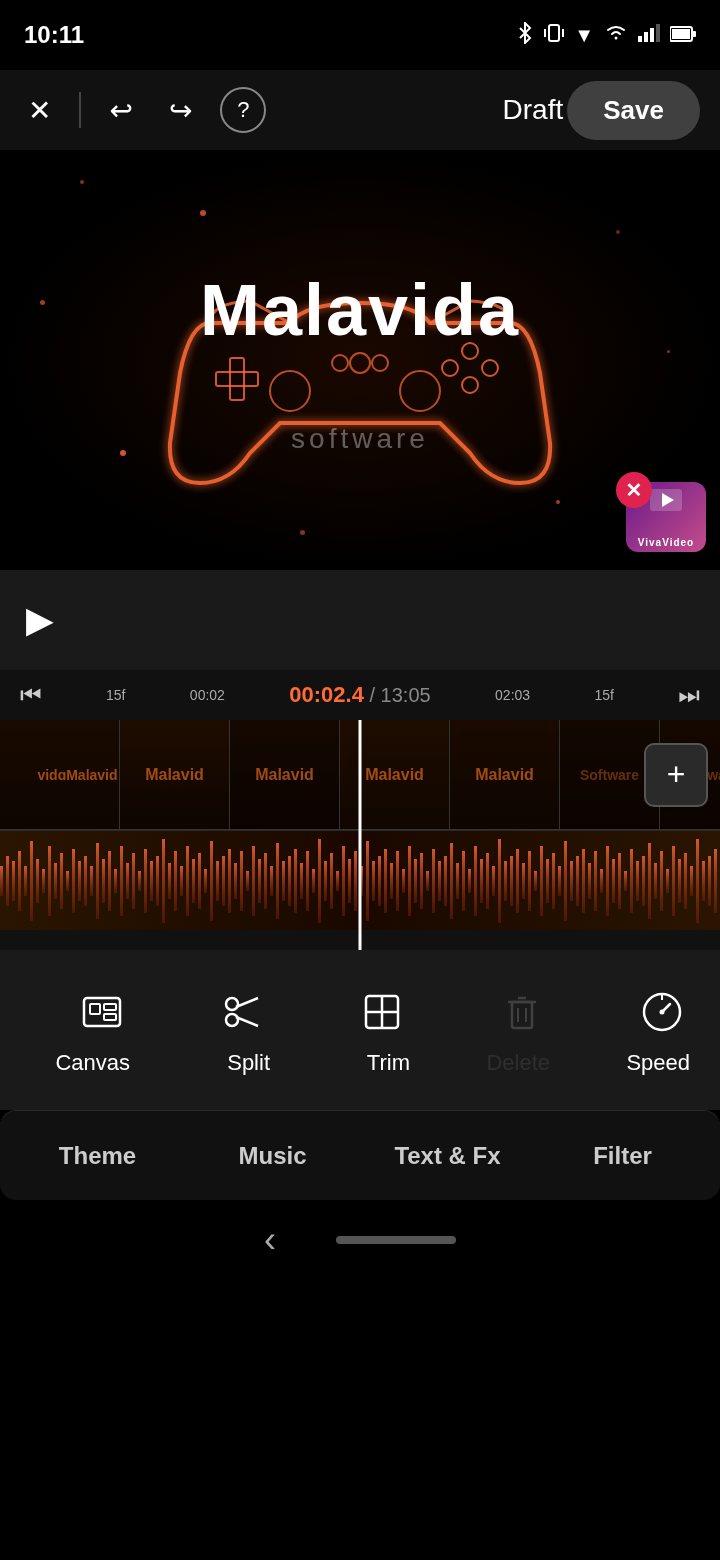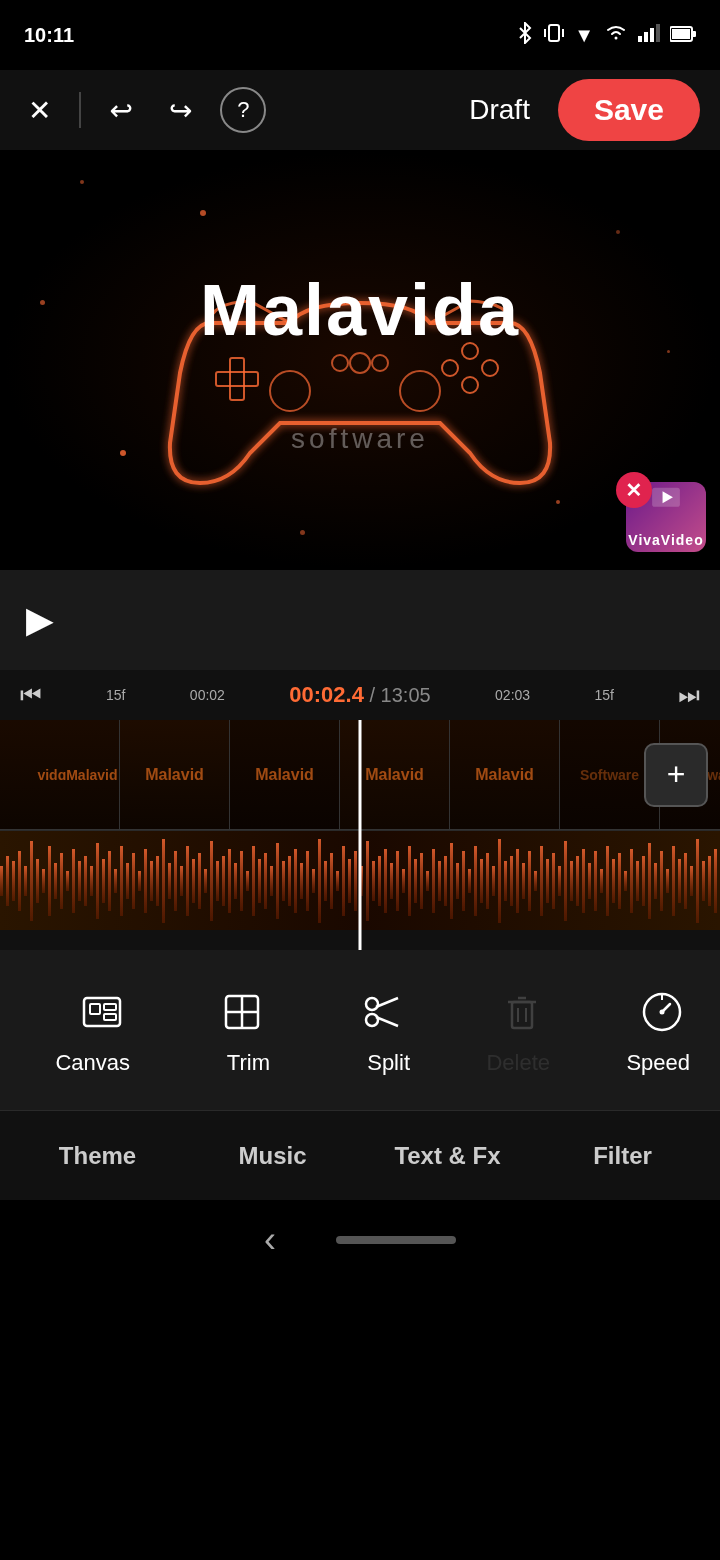--- a/index.html
+++ b/index.html
@@ -18,21 +18,21 @@
     .status-bar {
       width: 100%;
       height: 70px;
       background: #000;
       display: flex;
       align-items: center;
       justify-content: space-between;
       padding: 0 24px;
     }
     .status-time {
-      font-size: 20px;
+      font-size: 24px;
       font-weight: bold;
       color: #fff;
     }
     .status-icons {
       display: flex;
       align-items: center;
       gap: 10px;
     }
     .status-icon {
       color: #fff;
@@ -63,34 +63,34 @@
       padding: 8px;
     }
     .toolbar-divider {
       width: 2px;
       height: 36px;
       background: #444;
     }
     .toolbar-right {
       display: flex;
       align-items: center;
-      gap: 28px;
+      gap: 4px;
       justify-content: flex-end;
     }
     .draft-label {
       font-size: 28px;
       color: #fff;
     }
     .save-btn {
-      background: #ef4444;
+      background: #404040;
       color: #fff;
       border: none;
       border-radius: 40px;
       padding: 14px 36px;
-      font-size: 30px;
+      font-size: 26px;
       font-weight: bold;
       cursor: pointer;
     }
 
     
     .preview-area {
       width: 100%;
       height: 420px;
       background: #000;
       position: relative;
@@ -368,20 +368,21 @@
     
     .bottom-nav {
       width: 100%;
       height: 90px;
       background: #111;
       display: flex;
       align-items: center;
       justify-content: space-around;
       border-top: 1px solid #2a2a2a;
       padding: 0 10px;
+      border-radius: 16px;
     }
     .nav-item {
       display: flex;
       flex-direction: column;
       align-items: center;
       cursor: pointer;
       flex: 1;
       position: relative;
     }
     .nav-label {
@@ -533,21 +534,21 @@
 
   <span class="preview-subtitle">software</span>
 
   <div class="watermark">
     <div class="watermark-x">✕</div>
     <div class="watermark-logo">
       <svg width="40" height="30" viewBox="0 0 40 30" fill="none">
         <rect x="4" y="2" width="32" height="22" rx="3" fill="rgba(255,255,255,0.2)"></rect>
         <polygon points="16,6 16,20 28,13" fill="white"></polygon>
       </svg>
-      <span class="watermark-text" style="font-size:14px;margin-top:20px;">VivaVideo</span>
+      <span class="watermark-text" style="font-size:10px;margin-top:20px;">VivaVideo</span>
     </div>
   </div>
 </div>
 
 <div class="timeline-controls">
   <button class="play-btn">▶</button>
 </div>
 
 <div class="timeline-ruler">
   <button class="ruler-btn">⏮</button>
@@ -742,39 +743,39 @@
         <rect x="26" y="16" width="12" height="6" rx="1" stroke="white" stroke-width="2"></rect>
         <rect x="26" y="26" width="12" height="6" rx="1" stroke="white" stroke-width="2"></rect>
       </svg>
     </div>
     <span class="tool-label">Canvas</span>
   </div>
 
   <div class="tool-item">
     <div class="tool-icon">
       <svg width="48" height="48" viewBox="0 0 48 48" fill="none">
-        <rect x="8" y="8" width="32" height="32" rx="3" stroke="white" stroke-width="2.5"></rect>
-        <line x1="8" y1="24" x2="40" y2="24" stroke="white" stroke-width="2.5"></line>
-        <line x1="24" y1="8" x2="24" y2="40" stroke="white" stroke-width="2.5"></line>
-      </svg>
-    </div>
-    <span class="tool-label">Trim</span>
-  </div>
-
-  <div class="tool-item">
-    <div class="tool-icon">
-      <svg width="48" height="48" viewBox="0 0 48 48" fill="none">
 
         <circle cx="14" cy="16" r="6" stroke="white" stroke-width="2.5"></circle>
         <circle cx="14" cy="32" r="6" stroke="white" stroke-width="2.5"></circle>
         <line x1="18" y1="19" x2="40" y2="10" stroke="white" stroke-width="2.5"></line>
         <line x1="18" y1="29" x2="40" y2="38" stroke="white" stroke-width="2.5"></line>
       </svg>
     </div>
     <span class="tool-label">Split</span>
+  </div>
+
+  <div class="tool-item">
+    <div class="tool-icon">
+      <svg width="48" height="48" viewBox="0 0 48 48" fill="none">
+        <rect x="8" y="8" width="32" height="32" rx="3" stroke="white" stroke-width="2.5"></rect>
+        <line x1="8" y1="24" x2="40" y2="24" stroke="white" stroke-width="2.5"></line>
+        <line x1="24" y1="8" x2="24" y2="40" stroke="white" stroke-width="2.5"></line>
+      </svg>
+    </div>
+    <span class="tool-label">Trim</span>
   </div>
 
   <div class="tool-item" style="opacity:0.35;">
     <div class="tool-icon disabled">
       <svg width="48" height="48" viewBox="0 0 48 48" fill="none">
         <rect x="14" y="14" width="20" height="26" rx="2" stroke="#888" stroke-width="2.5"></rect>
         <line x1="10" y1="14" x2="38" y2="14" stroke="#888" stroke-width="2.5"></line>
         <line x1="20" y1="10" x2="28" y2="10" stroke="#888" stroke-width="2.5"></line>
         <line x1="20" y1="20" x2="20" y2="34" stroke="#888" stroke-width="2"></line>
         <line x1="28" y1="20" x2="28" y2="34" stroke="#888" stroke-width="2"></line>

